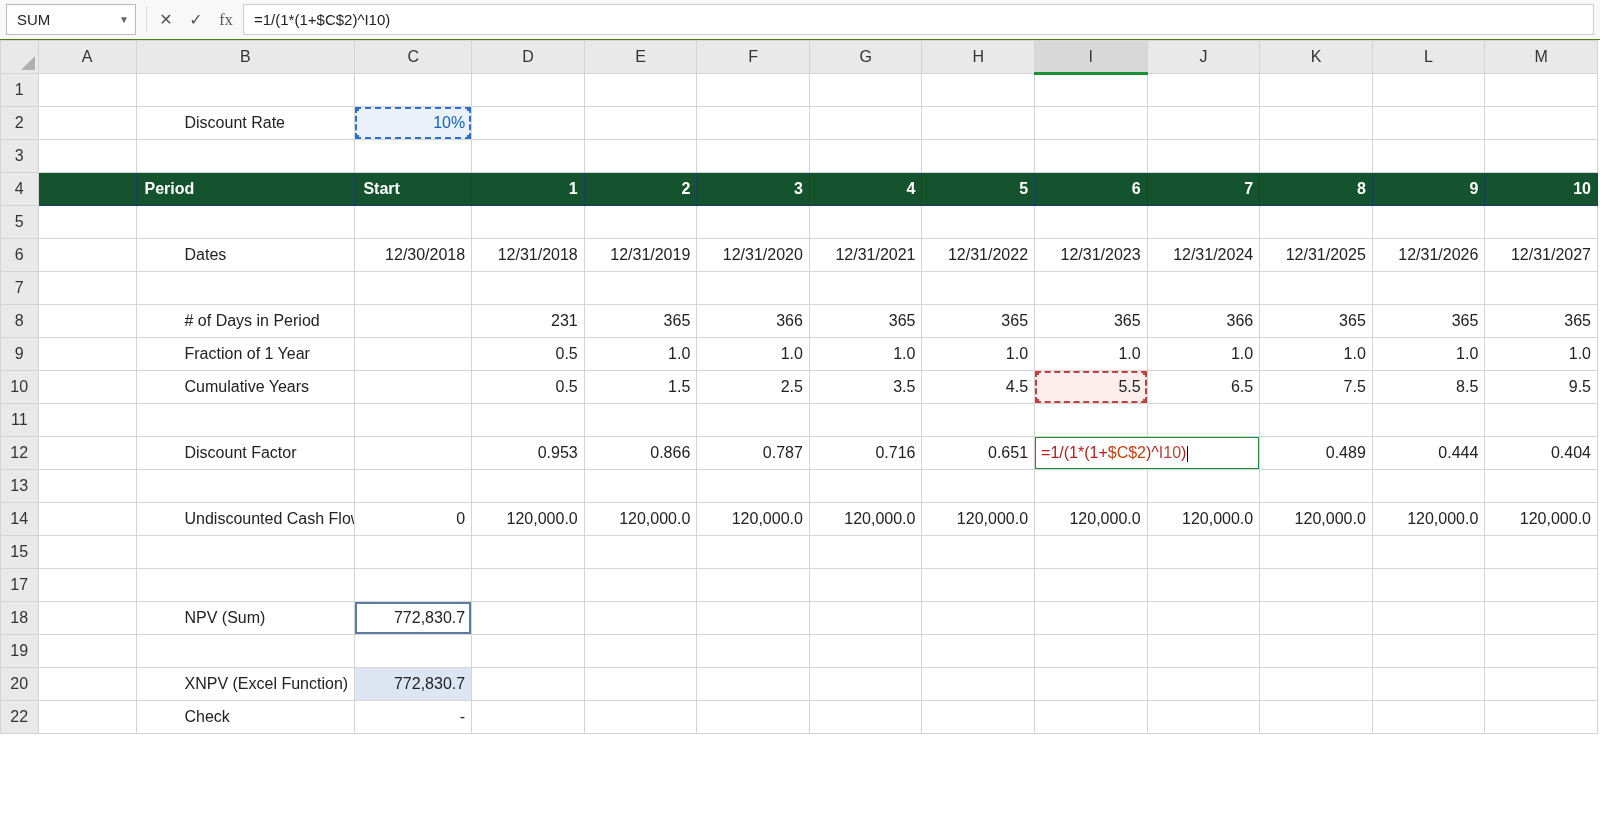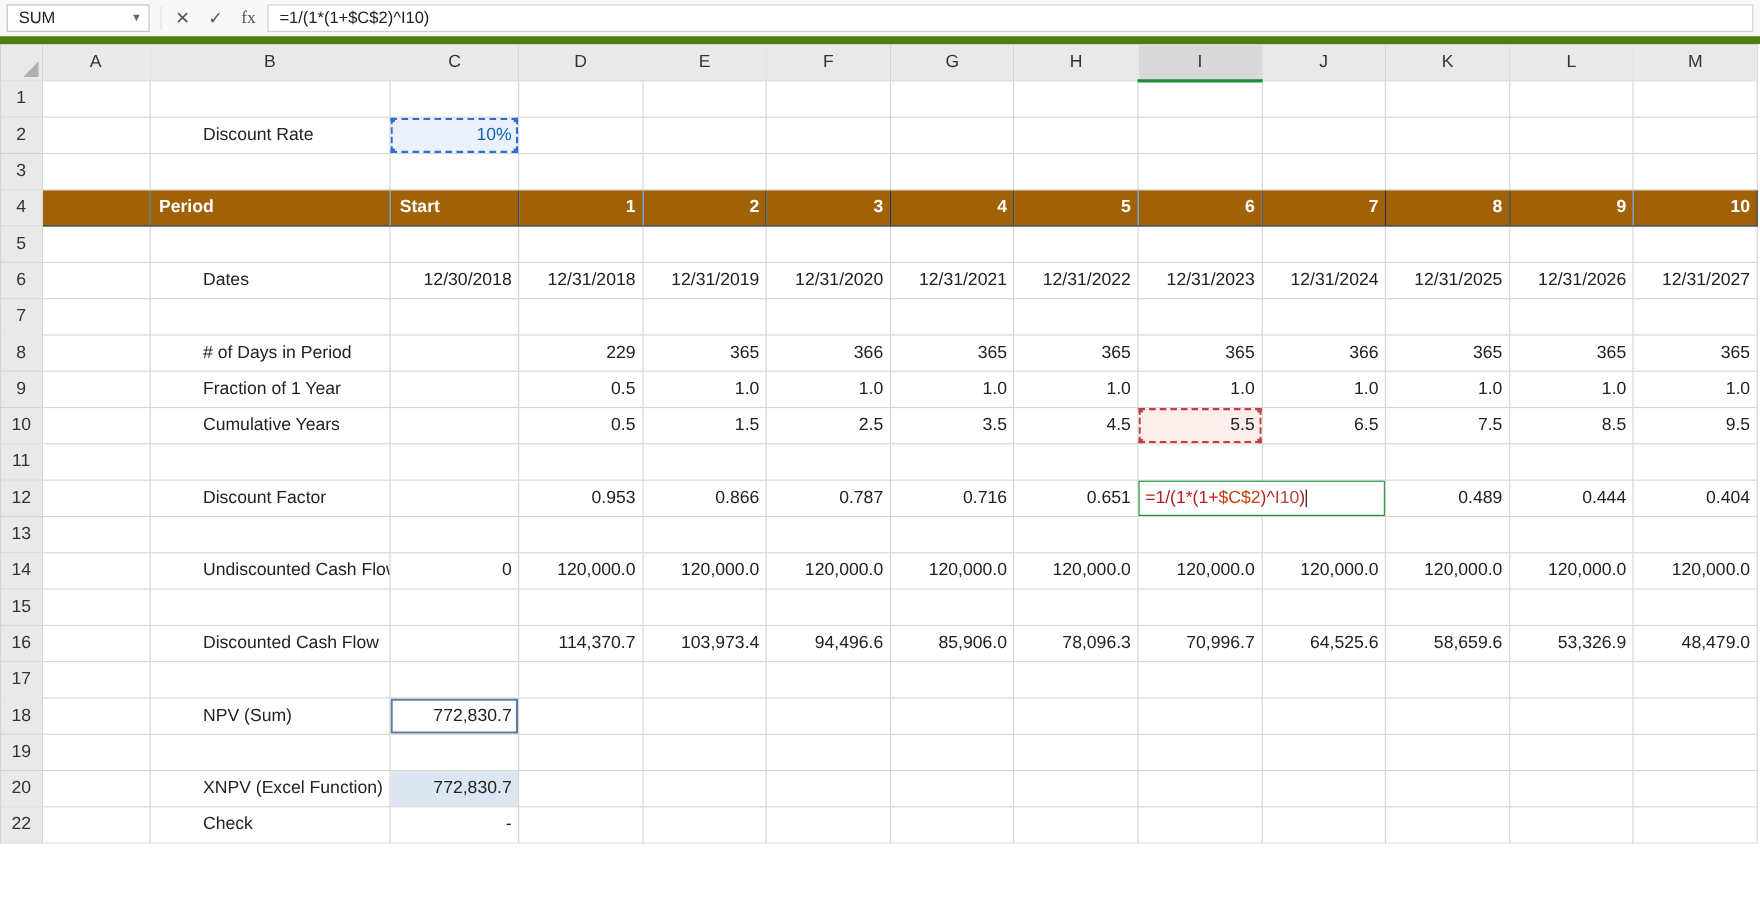--- a/index.html
+++ b/index.html
@@ -8,21 +8,21 @@
     font-family: Arial, sans-serif;
     font-size: 15px;
     background: #fff;
     color: #222;
     user-select: none;
   }
   .formula-bar {
     display: flex;
     align-items: stretch;
     height: 40px;
-    border-bottom: 7px solid #4d7c0f;
+    border-bottom: 1px solid #4d7c0f;
     background: #f8f8f8;
   }
   .name-box {
     width: 130px;
     display: flex;
     align-items: center;
     padding: 0 10px;
     border: 1px solid #bbb;
     background: #fff;
     margin: 4px 6px 4px 6px;
@@ -92,21 +92,21 @@
   }
   .corner::after{
     content:"";
     position:absolute;
     right:3px; bottom:3px;
     width:0;height:0;
     border-left:14px solid transparent;
     border-bottom:14px solid #b0b0b0;
   }
   tr.hdr-row td {
-    background: #a16207;
+    background: #14532d;
     color: #fff;
     font-weight: bold;
     border-color:#1d3a5f;
   }
   tr.hdr-row td.lbl { text-align:left; padding-left:8px;}
   tr.hdr-row td.rowhdr { background:#e9e9e9; color:#333; font-weight:normal; border-color:#d4d4d4;}
   .discount-rate-cell {
     position: relative;
     color: #1560c0;
     background: #eaf1fb !important;
@@ -334,21 +334,21 @@
         <td></td>
       <td></td>
         <td></td>
     </tr>
 
     <tr>
       <td class="rowhdr">8</td>
       <td></td>
       <td class="lbl"># of Days in Period</td>
       <td></td>
-      <td>229</td>
+      <td>231</td>
       <td>365</td>
       <td>366</td>
       <td>365</td>
       <td>365</td>
       <td>365</td>
       <td>366</td>
       <td>365</td>
       <td>365</td>
       <td>365</td>
     </tr>
@@ -470,36 +470,20 @@
       <td></td>
         <td></td>
         <td></td>
       <td></td>
         <td></td>
         <td></td>
       <td></td>
         <td></td>
     </tr>
 
-    <tr>
-      <td class="rowhdr">16</td>
-      <td></td>
-      <td class="lbl">Discounted Cash Flow</td>
-      <td></td>
-      <td>114,370.7</td>
-      <td>103,973.4</td>
-      <td>94,496.6</td>
-      <td>85,906.0</td>
-      <td>78,096.3</td>
-      <td>70,996.7</td>
-      <td>64,525.6</td>
-      <td>58,659.6</td>
-      <td>53,326.9</td>
-      <td>48,479.0</td>
-    </tr>
 
     <tr>
       <td class="rowhdr">17</td>
       <td></td>
         <td class="lbl"></td>
       <td></td>
         <td></td>
         <td></td>
       <td></td>
         <td></td>

